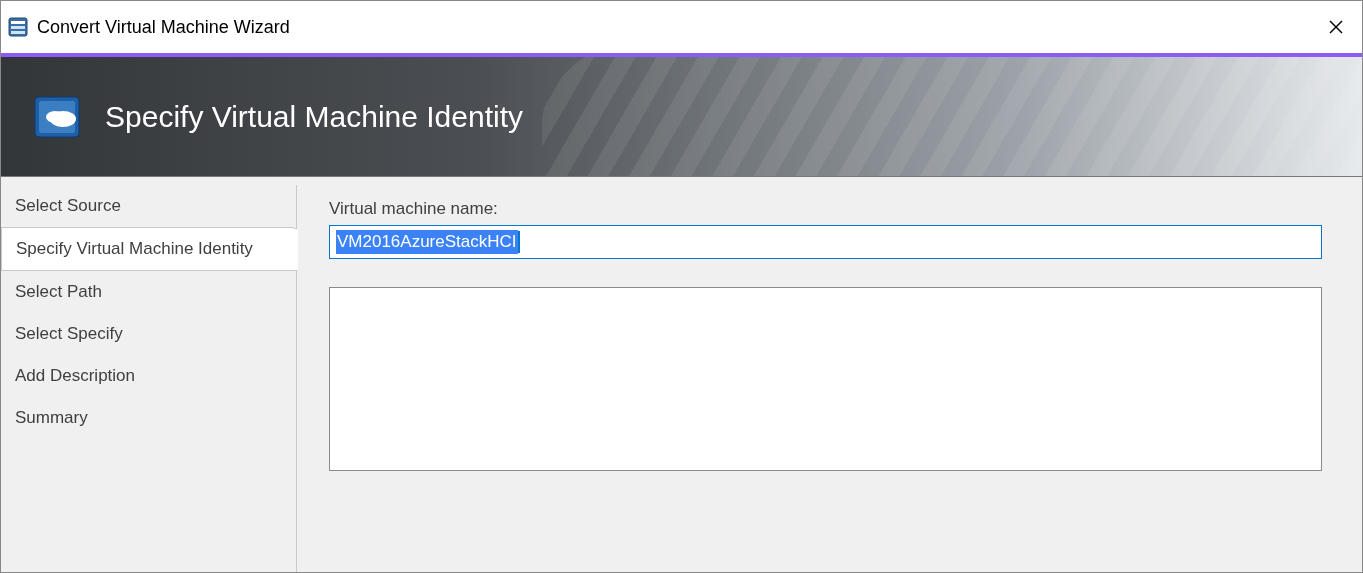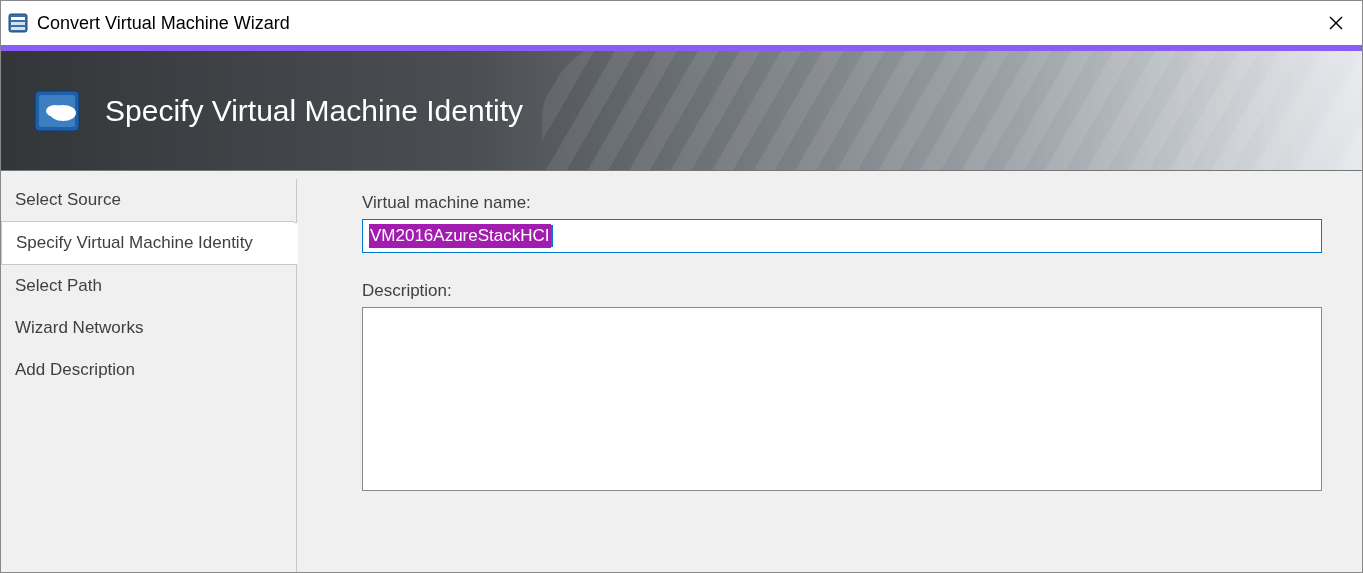--- a/index.html
+++ b/index.html
@@ -1,42 +1,42 @@
 <!DOCTYPE html>
 <html><head>
 <meta charset="utf-8">
 <style>
   * { box-sizing: border-box; }
   html, body { margin:0; padding:0; width:1363px; height:573px; font-family:"Segoe UI", Tahoma, sans-serif; font-size:15px; color:#000; background:#fff; }
   .window { width:1363px; height:573px; border:1px solid #888; background:#fff; display:flex; flex-direction:column; }
 
   
-  .titlebar { height:50px; display:flex; align-items:center; padding:7px 6px; background:#fff; border-bottom:6px solid #8b5cf6; }
+  .titlebar { height:56px; display:flex; align-items:center; padding:7px 6px; background:#fff; border-bottom:4px solid #8b5cf6; }
   .titlebar .app-icon { width:22px; height:22px; margin-right:8px; display:flex; align-items:center; justify-content:center; }
   .titlebar .title { flex:1; font-size:18px; color:#000; }
   .titlebar .close { width:40px; height:38px; display:flex; align-items:center; justify-content:center; cursor:pointer; }
 
   
   .banner { height:120px; background:linear-gradient(to right, #333639 0%, #4b4f53 35%, #9da3a9 75%, #e6e9ec 100%); display:flex; align-items:center; padding:0 30px; position:relative; overflow:hidden; border-bottom:1px solid #777; }
   .banner::after { content:""; position:absolute; right:-80px; top:-90px; width:900px; height:260px; background:repeating-linear-gradient(120deg, rgba(255,255,255,0.08) 0 18px, rgba(255,255,255,0) 18px 36px); border-radius:50% 50% 0 0 / 60% 60% 0 0; pointer-events:none; }
   .banner-icon { width:52px; height:52px; margin-right:22px; display:flex; align-items:center; justify-content:center; }
   .banner-title { color:#fff; font-size:30px; font-weight:400; }
 
   
-  .body { flex:1; display:flex; background:#f0f0f0; min-height:0;gap:33px; }
+  .body { flex:1; display:flex; background:#f0f0f0; min-height:0; }
   .sidebar { width:296px; background:#f0f0f0; padding:8px 0 0 0; position:relative; }
   .sidebar::after { content:""; position:absolute; right:0; top:8px; bottom:0; width:1px; background:#c8c8c8; }
   .sidebar-item { padding:11px 14px; font-size:17px; color:#404040; cursor:pointer; position:relative; z-index:2; }
   .sidebar-item.active { background:#fff; border:1px solid #c8c8c8; border-right:1px solid #fff; border-top-right-radius:6px; border-bottom-right-radius:0; margin-right:-1px; }
 
   .main { flex:1; padding:22px 40px 0 32px; }
   .field-label { font-size:17px; color:#404040; margin-bottom:6px; }
   .vm-name-wrap { position:relative; width:100%; height:34px; margin-bottom:28px; }
   .vm-name-highlight { position:absolute; inset:0; border:1px solid #0078d4; background:#fff; display:flex; align-items:center; padding:0 6px; }
-  .vm-name-highlight span { background:#a21caf; color:#fff; font-size:17px; padding:0 1px; line-height:24px; }
+  .vm-name-highlight span { background:#3b82f6; color:#fff; font-size:17px; padding:0 1px; line-height:24px; }
   .vm-name-highlight .caret { display:inline-block; width:1px; height:22px; background:#0078d4; margin-left:0; }
   .vm-name-input-real { position:absolute; inset:0; opacity:0; }
 
   .textarea { width:100%; height:184px; border:1px solid #8a8a8a; background:#fff; padding:6px; font-size:17px; resize:none; outline:none; }
 
 </style>
 </head>
 <body>
 
 <div class="window">
@@ -70,35 +70,35 @@
     </span>
     <span class="banner-title">Specify Virtual Machine Identity</span>
   </div>
 
   <div class="body">
 
     <div class="sidebar">
       <div class="sidebar-item"><span>Select Source</span></div>
       <div class="sidebar-item active"><span>Specify Virtual Machine Identity</span></div>
       <div class="sidebar-item"><span>Select Path</span></div>
-      <div class="sidebar-item"><span>Wizard Networks</span></div>
+      <div class="sidebar-item"><span>Select Specify</span></div>
       <div class="sidebar-item"><span>Add Description</span></div>
+      <div class="sidebar-item"><span>Summary</span></div>
     </div>
 
     <div class="main">
 
       <div class="field-label">Virtual machine name:</div>
       <div class="vm-name-wrap">
         <div class="vm-name-highlight">
           <span>VM2016AzureStackHCI</span>
             <span class="caret"></span>
         </div>
         <input class="vm-name-input-real" type="text" value="VM2016AzureStackHCI" style="">
       </div>
 
-      <div class="field-label">Description:</div>
       <textarea class="textarea" style=""></textarea>
 
     </div>
 
   </div>
 
 </div>
 
 </body></html>

